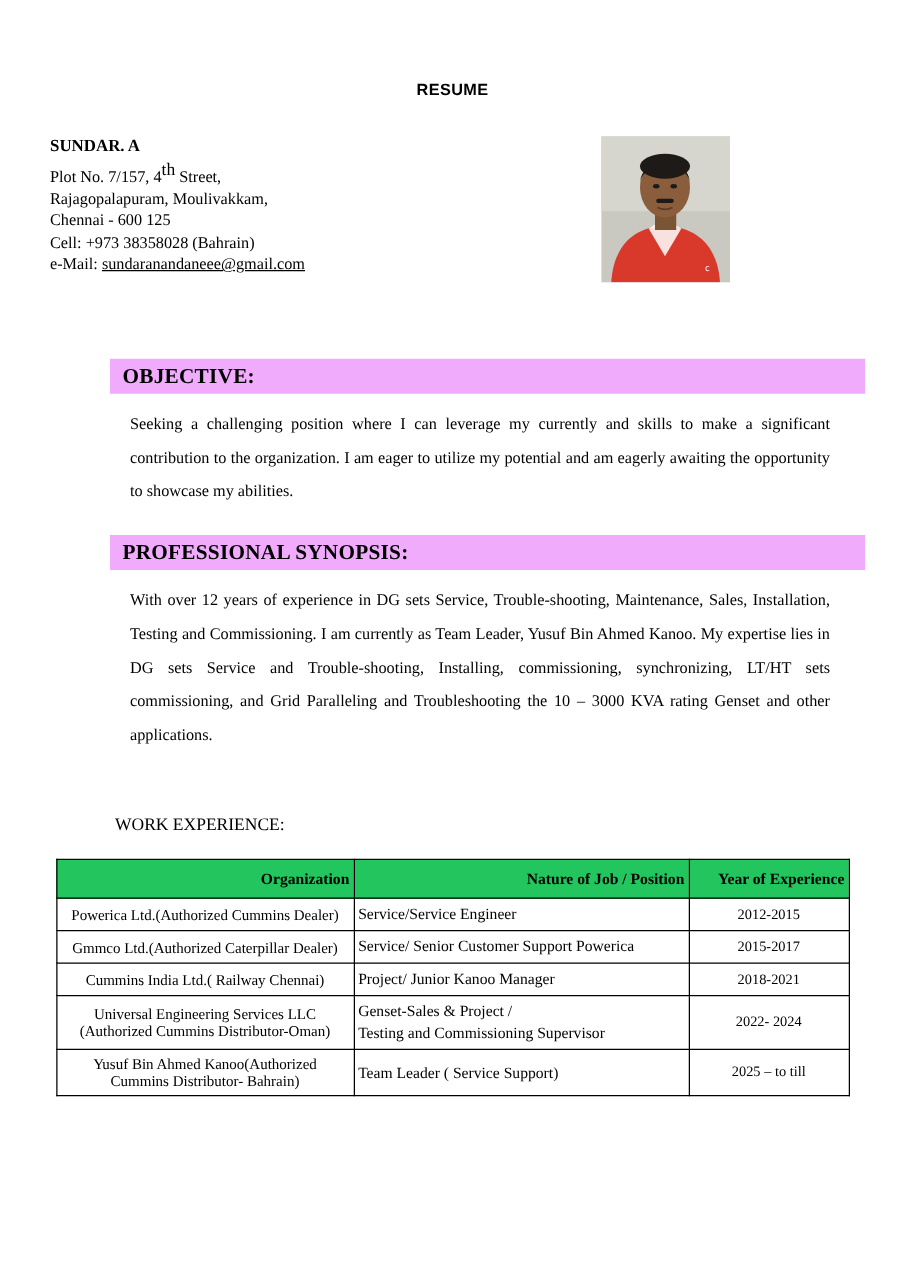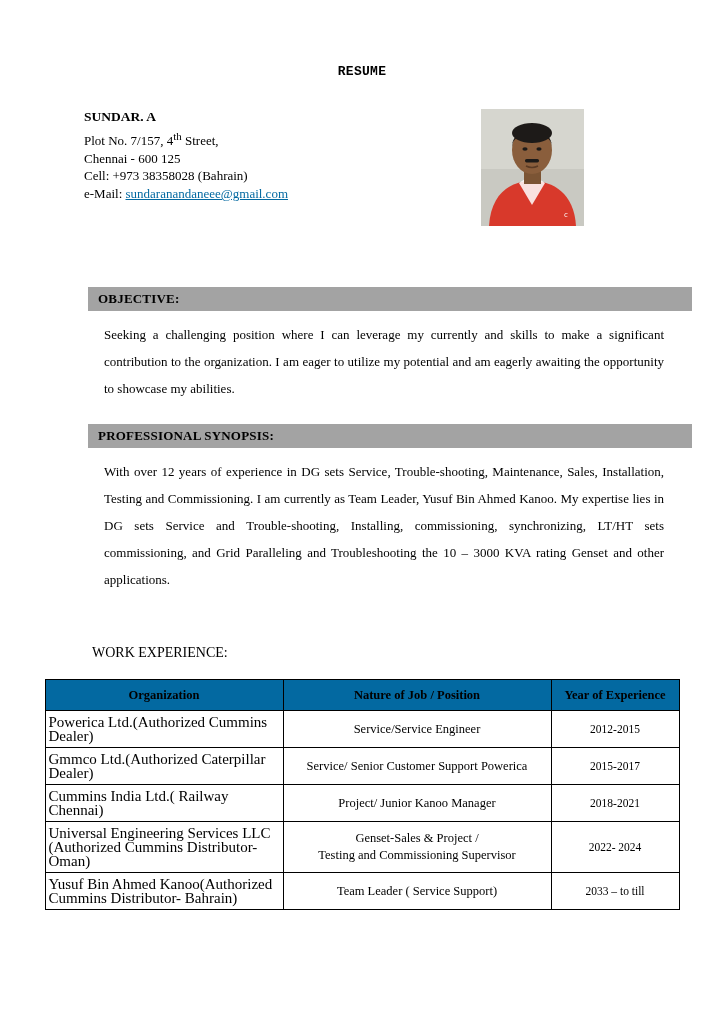--- a/index.html
+++ b/index.html
@@ -21,67 +21,67 @@
     box-sizing: border-box;
     padding: 0;
     position: relative;
   }
   .doc-title {
     text-align: center;
     font-weight: bold;
     font-size: 13px;
     letter-spacing: 0.3px;
     margin-top: 64px;
-    font-family: Liberation Mono, monospace;
+    font-family: Liberation Sans, sans-serif;
   }
 
   
   .header-block {
     margin-top: 30px;
-    padding-left: 84px;
+    padding-left: 40px;
     padding-right: 60px;
     position: relative;
     min-height: 130px;
   }
   .name {
     font-weight: bold;
     font-size: 13.5px;
     margin-bottom: 3px;
   }
   .addr-line {
     font-size: 13px;
     line-height: 17.5px;
     white-space: pre;
   }
   .addr-line sup {
-    font-size: 11px;
+    font-size: 14px;
     vertical-align: super;
   }
   .email-link {
-    color: #0369a1;
+    color: #000000;
     text-decoration: underline;
   }
   .photo {
     position: absolute;
     right: 140px;
     top: 0px;
     width: 103px;
     height: 117px;
     overflow: hidden;
     background: #e8e8e8;
   }
   .photo svg { display: block; }
 
   
   .section-bar {
-    background: #a3a3a3;
+    background: #f0abfc;
     margin: 0 32px 0 88px;
     padding: 4px 0 4px 10px;
     font-weight: bold;
-    font-size: 13px;
+    font-size: 17px;
     letter-spacing: 0.2px;
   }
   .section-bar.obj { margin-top: 48px; }
   .section-bar.prof { margin-top: 6px; }
 
   .para {
     margin: 10px 60px 0 104px;
     font-size: 13px;
     line-height: 27px;
     text-align: justify;
@@ -101,32 +101,31 @@
     table-layout: fixed;
   }
   table.work th, table.work td {
     border: 1px solid #000000;
     vertical-align: middle;
     padding: 4px 3px;
   }
   table.work th {
     font-weight: bold;
     font-size: 12.5px;
+    text-align: right;
+    background: #22c55e;
+    height: 22px;
+  }
+  table.work td.org {
+    font-size: 12px;
     text-align: center;
-    background: #0369a1;
-    height: 22px;
-  }
-  table.work td.org {
-    font-size: 15px;
-    text-align: left;
     line-height: 14px;
   }
   table.work td.role {
     font-size: 12.5px;
-    text-align: center;
     line-height: 17px;
     margin-left: 36px;
   }
   table.work td.years {
     font-size: 11.5px;
     text-align: center;
   }
   col.c1 { width: 238px; }
   col.c2 { width: 268px; }
   col.c3 { width: 128px; }
@@ -134,20 +133,21 @@
 </head>
 <body>
 
 <div class="page">
 
   <div class="doc-title">RESUME</div>
 
   <div class="header-block">
     <div class="name">SUNDAR. A</div>
     <div class="addr-line"><span>Plot No. 7/157, 4</span><sup>th</sup><span> Street,</span></div>
+    <div class="addr-line">Rajagopalapuram, Moulivakkam,</div>
     <div class="addr-line">Chennai - 600 125</div>
     <div class="addr-line">Cell: +973 38358028 (Bahrain)</div>
     <div class="addr-line"><span>e-Mail: </span><a class="email-link" href="#">sundaranandaneee@gmail.com</a></div>
 
     <div class="photo">
       <svg width="103" height="117" viewBox="0 0 103 117" xmlns="http://www.w3.org/2000/svg">
         <rect x="0" y="0" width="103" height="117" fill="#c9c9c2"></rect>
         <rect x="0" y="0" width="103" height="60" fill="#d6d6cf"></rect>
 
         <path d="M8 117 C10 84 30 72 51 72 C72 72 93 84 95 117 Z" fill="#d8392b"></path>
@@ -213,18 +213,18 @@
         <td class="org" style="white-space:pre-line;">Universal Engineering Services LLC
 (Authorized Cummins Distributor-Oman)</td>
         <td class="role" style="white-space:pre-line;">Genset-Sales &amp; Project /
 Testing and  Commissioning Supervisor</td>
         <td class="years">2022- 2024</td>
       </tr>
       <tr>
         <td class="org" style="white-space:pre-line;">Yusuf Bin Ahmed Kanoo(Authorized
 Cummins Distributor- Bahrain)</td>
         <td class="role">Team Leader ( Service Support)</td>
-        <td class="years">2033 – to till</td>
+        <td class="years">2025 – to till</td>
       </tr>
     </tbody>
   </table>
 
 </div>
 
 </body></html>

